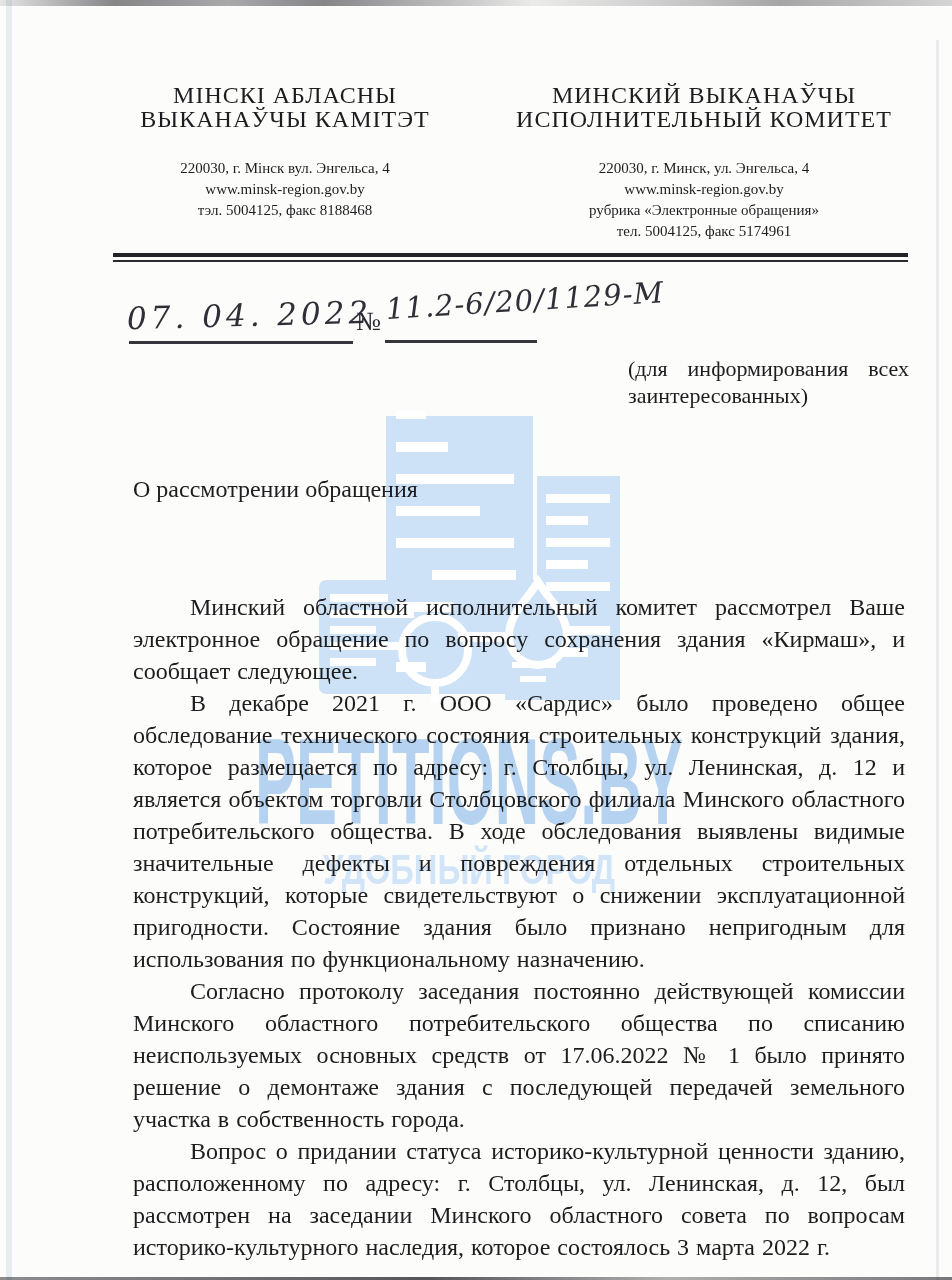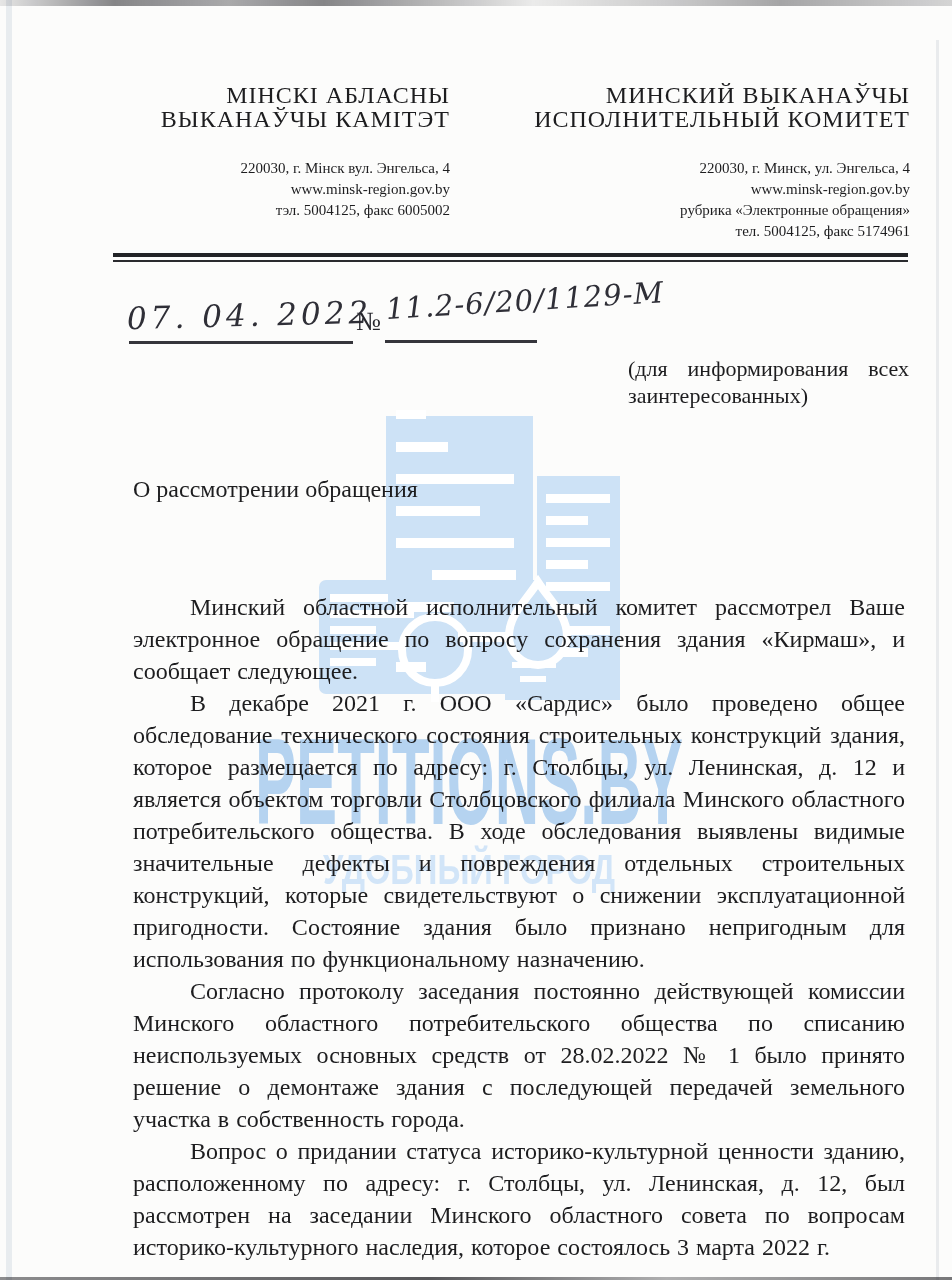--- a/index.html
+++ b/index.html
@@ -24,21 +24,21 @@
   .scan-left{
     position:absolute; top:0; left:6px; width:6px; height:100%; z-index:1;
     background:rgba(196,206,218,0.35);
   }
   .scan-right{
     position:absolute; top:40px; left:936px; width:3px; height:1240px; z-index:1;
     background:rgba(150,160,175,0.18);
   }
   
   .letterhead{position:absolute; top:84px; left:0; width:952px; display:flex; z-index:2;}
-  .lh-col{ text-align:right; }
+  .lh-col{ text-align:center; }
   .lh-col.be{ margin-left:120px; width:330px; }
   .lh-col.ru{ margin-left:48px;  width:412px; }
   .org-name{ font-size:24px; line-height:23.5px; letter-spacing:1px; }
   .org-name span{display:block;}
   .org-addr{ margin-top:27px; font-size:15px; line-height:21px; }
   .org-addr span{display:block;}
   .rule-thick{ position:absolute; left:113px; top:253px; width:795px; height:4px; background:#222326; z-index:2;}
   .rule-thin { position:absolute; left:113px; top:260px; width:795px; height:2px; background:#2a2b2e; z-index:2;}
   
   .hw{ font-family:"DejaVu Serif", serif; font-style:italic; color:#2f2f37; z-index:2; position:absolute; white-space:nowrap;}
@@ -130,21 +130,21 @@
 
   <div class="letterhead">
     <div class="lh-col be">
       <div class="org-name">
         <span>МІНСКІ АБЛАСНЫ</span>
         <span>ВЫКАНАЎЧЫ КАМІТЭТ</span>
       </div>
       <div class="org-addr">
         <span>220030, г. Мінск вул. Энгельса, 4</span>
         <span>www.minsk-region.gov.by</span>
-        <span>тэл. 5004125, факс 6005002</span>
+        <span>тэл. 5004125, факс 8188468</span>
       </div>
     </div>
     <div class="lh-col ru">
       <div class="org-name">
         <span>МИНСКИЙ ВЫКАНАЎЧЫ</span>
         <span>ИСПОЛНИТЕЛЬНЫЙ КОМИТЕТ</span>
       </div>
       <div class="org-addr">
         <span>220030, г. Минск, ул. Энгельса, 4</span>
         <span>www.minsk-region.gov.by</span>
@@ -163,17 +163,17 @@
   <div class="hw hw-num">11.2-6/20/1129-М</div>
   <div class="u-line u-num"></div>
 
   <div class="note">(для информирования всех заинтересованных)</div>
 
   <div class="subject">О рассмотрении обращения</div>
 
   <div class="body-text">
     <p>Минский областной исполнительный комитет рассмотрел Ваше электронное обращение по вопросу сохранения здания «Кирмаш», и сообщает следующее.</p>
     <p>В декабре 2021 г. ООО «Сардис» было проведено общее обследование технического состояния строительных конструкций здания, которое размещается по адресу: г. Столбцы, ул. Ленинская, д. 12 и является объектом торговли Столбцовского филиала Минского областного потребительского общества. В ходе обследования выявлены видимые значительные дефекты и повреждения отдельных строительных конструкций, которые свидетельствуют о снижении эксплуатационной пригодности. Состояние здания было признано непригодным для использования по функциональному назначению.</p>
-    <p>Согласно протоколу заседания постоянно действующей комиссии Минского областного потребительского общества по списанию неиспользуемых основных средств от 28.02.2022 № 1 было принято решение о демонтаже здания с последующей передачей земельного участка в собственность города.</p>
+    <p>Согласно протоколу заседания постоянно действующей комиссии Минского областного потребительского общества по списанию неиспользуемых основных средств от 17.06.2022 № 1 было принято решение о демонтаже здания с последующей передачей земельного участка в собственность города.</p>
     <p>Вопрос о придании статуса историко-культурной ценности зданию, расположенному по адресу: г. Столбцы, ул. Ленинская, д. 12, был рассмотрен на заседании Минского областного совета по вопросам историко-культурного наследия, которое состоялось 3 марта 2022 г.</p>
   </div>
 
 </div>
 
 </body></html>

